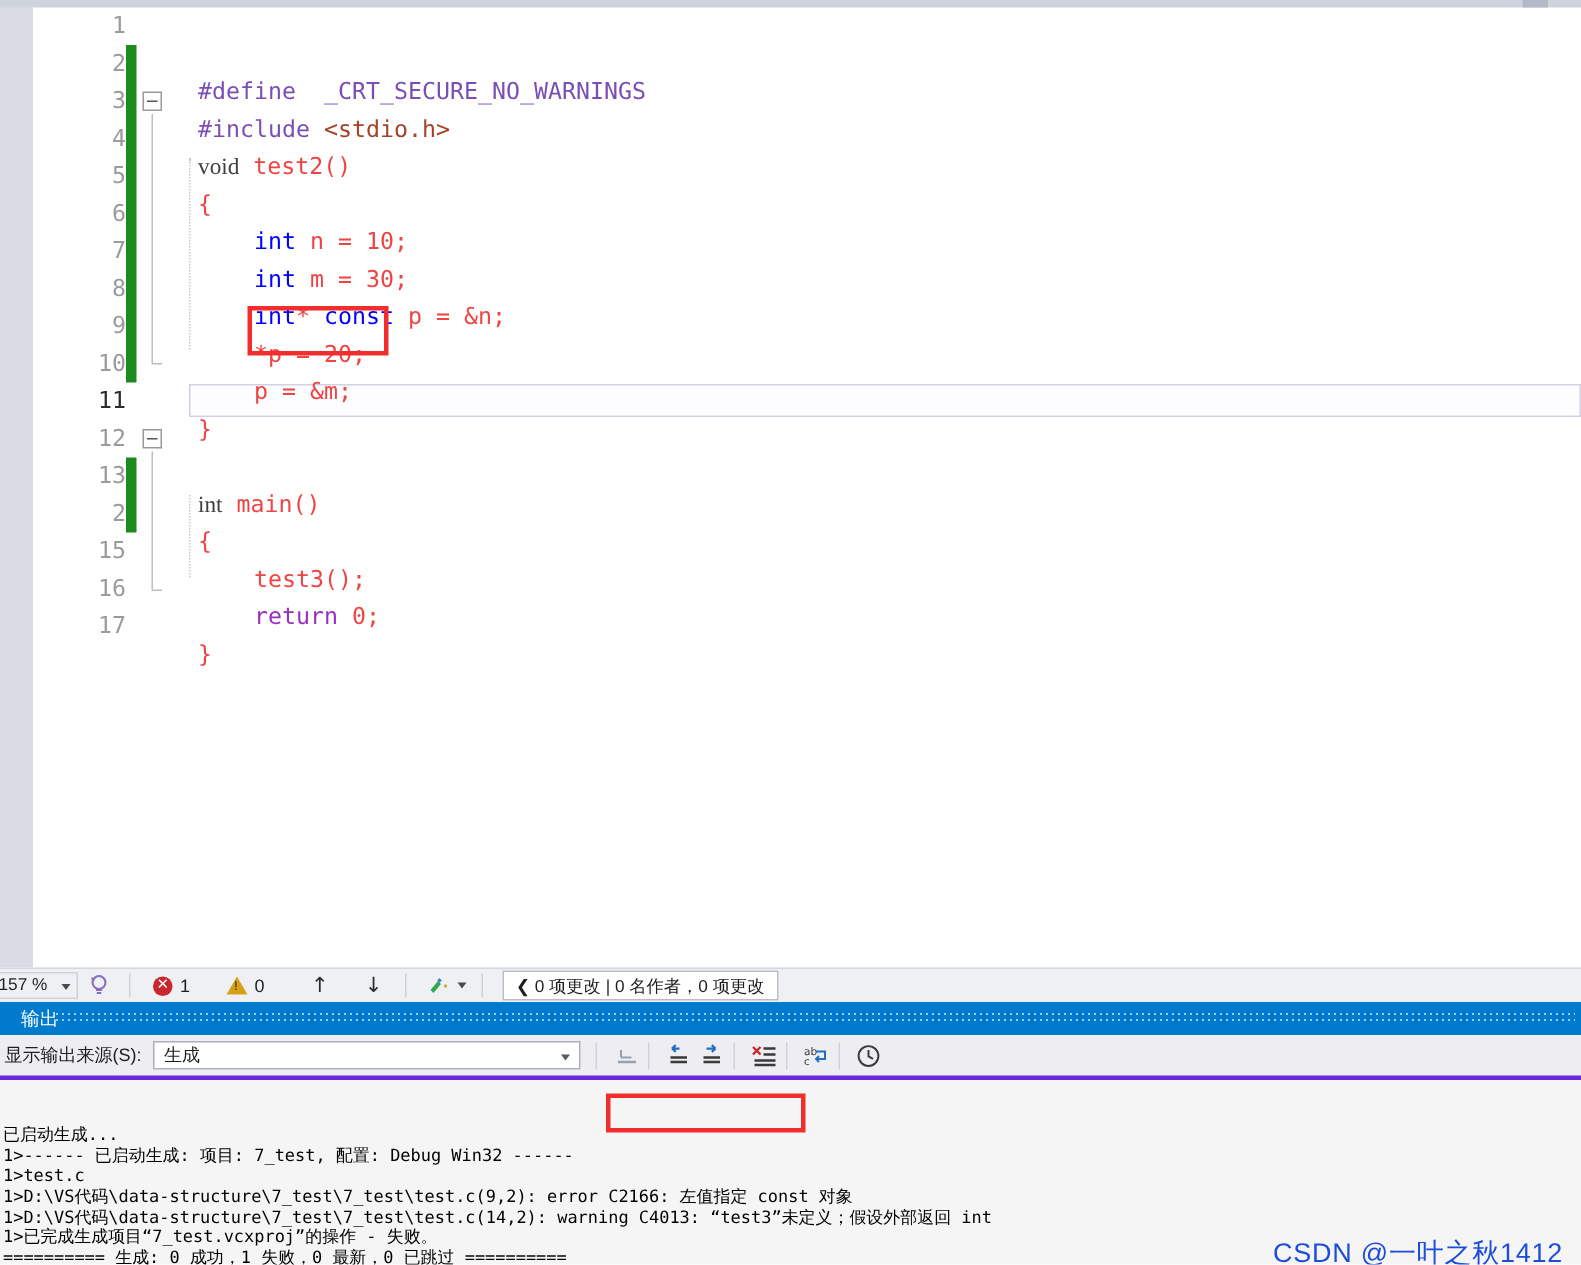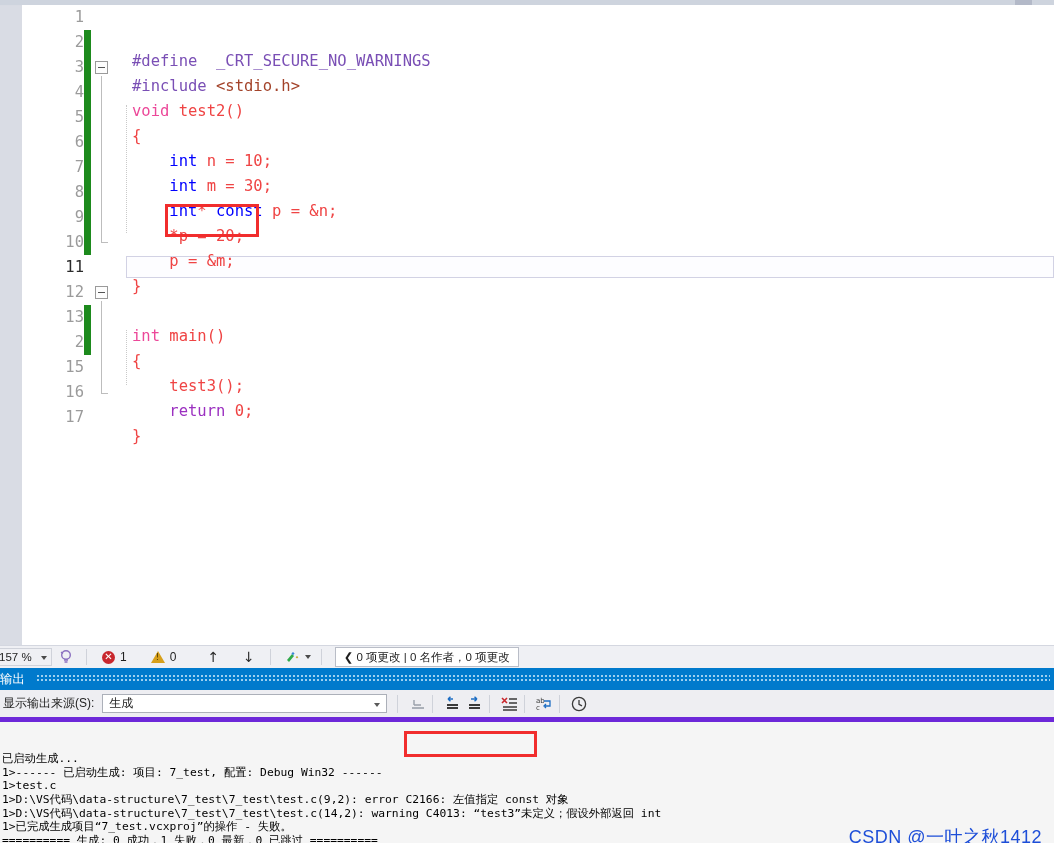--- a/index.html
+++ b/index.html
@@ -83,21 +83,21 @@
     top: 0;
     color: #000000;
     white-space: pre;
     margin-top: 44px;
   }
   
   .k-pre   { color: #7a4fb5; }   
   .k-macro { color: #7a4fb5; }
   .k-str   { color: #a3432a; }
   .k-kw    { color: #0000ff; }
-  .k-type  { color: #ec4899; }
+  .k-type  { color: #404040; font-family: Liberation Serif, serif; }
   .k-ctrl  { color: #9b30c0; }
   .k-id    { color: #ef4444; }
 
   
   .changebar {
     position: absolute;
     left: 84px;
     width: 7px;
     background: #1d8a1d;
   }
@@ -240,38 +240,38 @@
     background: #f5f5f5;
   }
   .out-title-bar {
     position: relative;
     height: 22px;
     background: #007acc;
     color: #ffffff;
     font-size: 12.5px;
     display: flex;
     align-items: center;
-    padding-left: 0;
+    padding-left: 14px;
   }
   .out-title-bar .dots {
     position: absolute;
     left: 36px; top: 6px; right: 4px;
     height: 9px;
     background-image: radial-gradient(#9fd0ef 0.9px, transparent 1px);
     background-size: 4px 4px;
   }
   .out-toolbar {
     height: 27px;
     background: #eeeef2;
     display: flex;
     align-items: center;
     font-size: 12px;
     color: #1e1e1e;
     padding-left: 3px;
-    border-bottom: 5px solid #6d28d9;
+    border-bottom: 3px solid #6d28d9;
   }
   .out-select {
     width: 285px;
     height: 19px;
     background: #ffffff;
     border: 1px solid #acb0b9;
     box-sizing: border-box;
     margin-left: 8px;
     display: flex;
     align-items: center;

